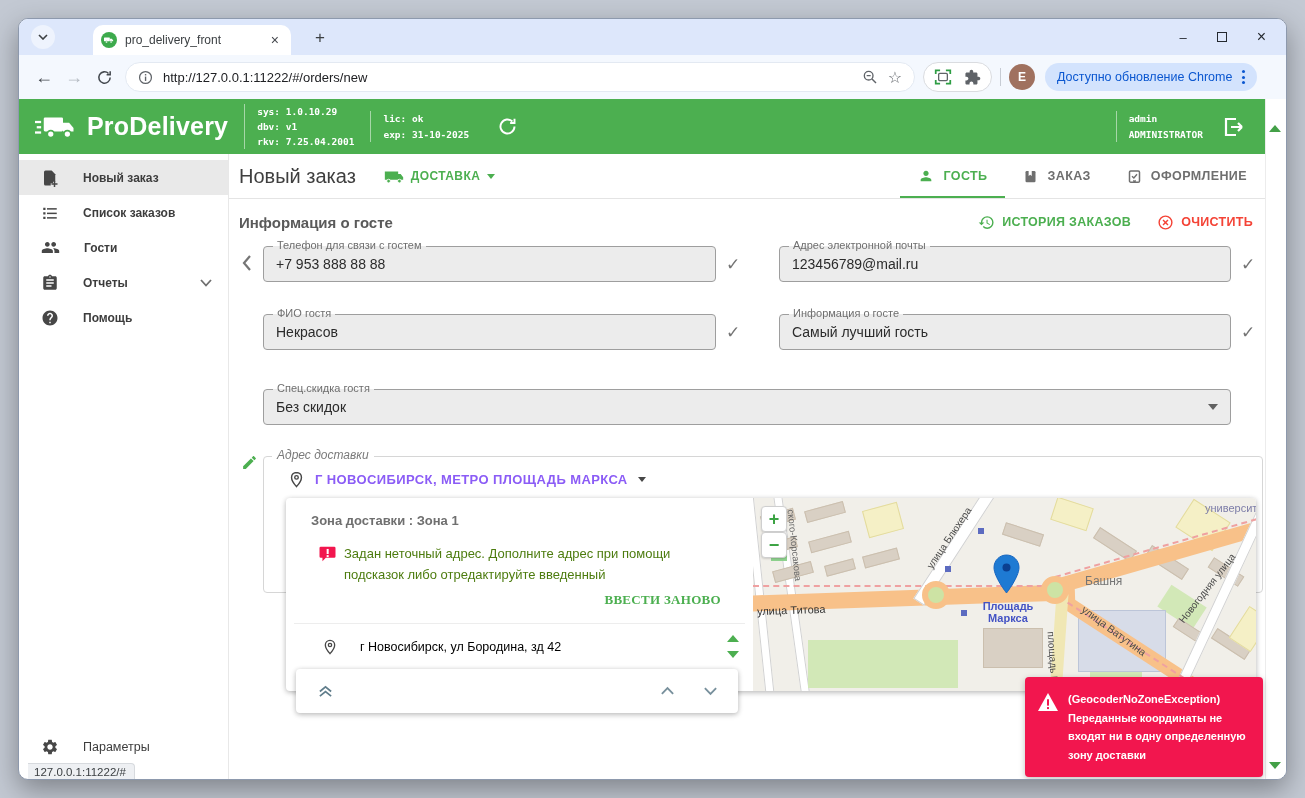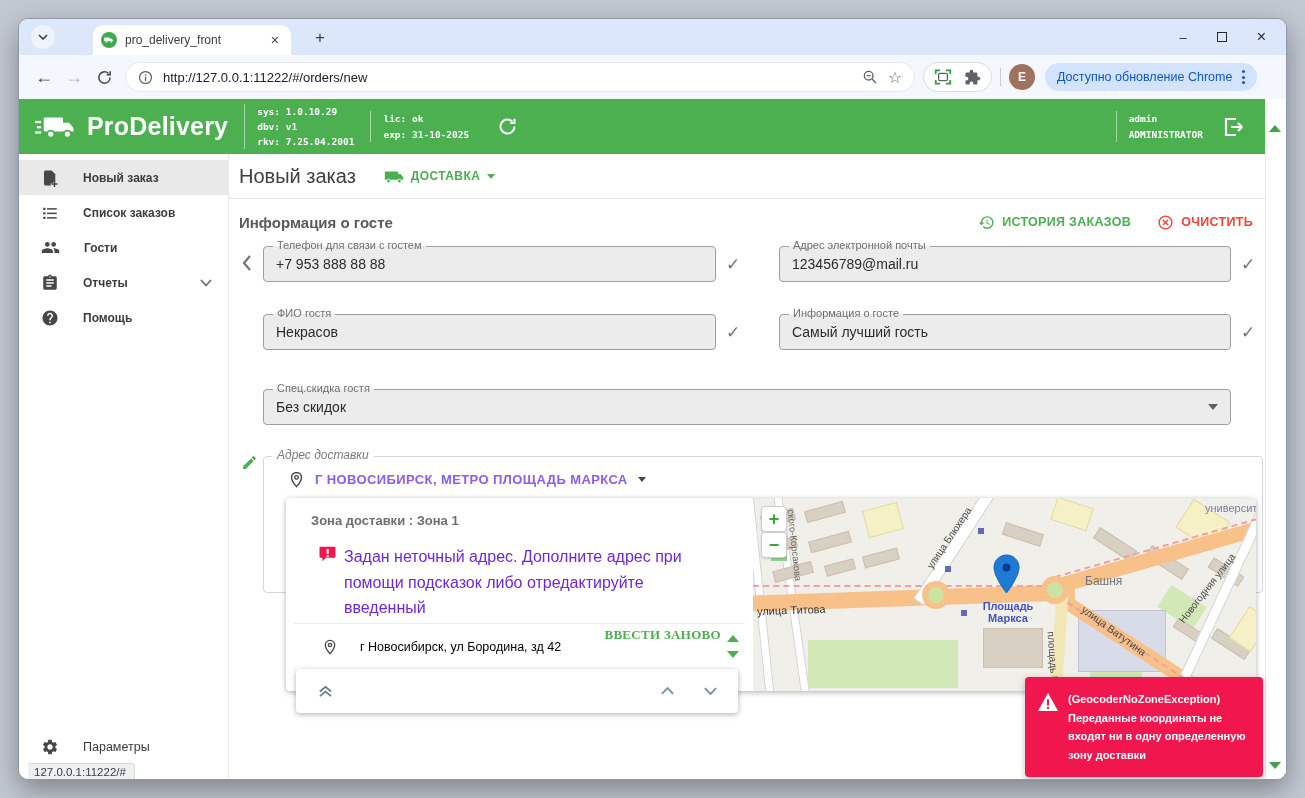--- a/index.html
+++ b/index.html
@@ -116,21 +116,21 @@
   .pencil { position:absolute; left:12px; top:300px; }
   .addr-head { display:flex; align-items:center; gap:10px; padding:14px 0 0 24px; }
   .addr-head .txt { font-size:13px; font-weight:bold; color:#8b5cf6; letter-spacing:.4px; }
 
   .addr-card { position:absolute; left:57px; top:344px; width:970px; height:193px; background:#fff;
                border-radius:4px; box-shadow:0 1px 5px rgba(0,0,0,.2), 0 2px 6px rgba(0,0,0,.12);
                display:flex; z-index:5; }
   .panel { width:467px; position:relative; flex:none; }
   .zone-title { font-size:13px; font-weight:bold; color:#6f6f6f; margin:15px 0 0 25px; }
   .warn-row { display:flex; gap:8px; margin:16px 30px 0 33px; }
-  .warn-txt { font-size:16px; color:#6d28d9; line-height:1.6; }
+  .warn-txt { font-size:13px; color:#4d7c0f; line-height:1.6; }
   .reenter { text-align:right; margin:6px 32px 0 0; font-size:13px; font-weight:bold; color:#4caf50; letter-spacing:.3px;font-family:Liberation Serif, serif; }
   .sugg-div { position:absolute; left:8px; right:8px; top:125px; border-top:1px solid #ededed; }
   .sugg-row { position:absolute; left:0; right:0; top:126px; height:45px; display:flex; align-items:center; }
   .sugg-row .pin { margin-left:36px; }
   .sugg-txt { font-size:12.5px; font-weight:normal; color:#000000; margin-left:22px; }
   .stepper { margin-left:auto; margin-right:14px; display:flex; flex-direction:column; gap:9px; }
   .st-up { width:0; height:0; border-left:6px solid transparent; border-right:6px solid transparent; border-bottom:7px solid #4caf50; }
   .st-down { width:0; height:0; border-left:6px solid transparent; border-right:6px solid transparent; border-top:7px solid #4caf50; }
 
   .expander { position:absolute; left:67px; top:515px; width:442px; height:44px; background:#fff; z-index:6;
@@ -344,20 +344,43 @@
             <span class="page-title">Новый заказ</span>
             <div class="order-type">
               <svg width="20" height="15" viewBox="0 0 24 18">
                   <path d="M17 3H1v10h16zM17 6h3l3 4v3h-6z" fill="#4caf50"></path>
                   <circle cx="5.5" cy="14.5" r="2.2" fill="#4caf50" stroke="#fff"></circle>
                   <circle cx="18.5" cy="14.5" r="2.2" fill="#4caf50" stroke="#fff"></circle>
                 </svg>
               <span>ДОСТАВКА</span>
               <span class="caret"></span>
             </div>
+            <div class="tabs">
+              <div class="tab-item active">
+                <svg width="16" height="16" viewBox="0 0 24 24">
+                    <path d="M12 12c2.21 0 4-1.79 4-4s-1.79-4-4-4-4 1.79-4 4 1.79 4 4 4zm0 2c-2.67 0-8 1.34-8 4v2h16v-2c0-2.66-5.33-4-8-4z" fill="#4caf50"></path>
+                  </svg>
+                <span>ГОСТЬ</span>
+              </div>
+              <div class="tab-item">
+                <svg width="15" height="15" viewBox="0 0 24 24">
+                    <rect x="4" y="3" width="16" height="18" rx="2" fill="#6f6f6f"></rect>
+                    <path d="M9 3v8l2.5-1.9L14 11V3z" fill="#fff"></path>
+                  </svg>
+                <span>ЗАКАЗ</span>
+              </div>
+              <div class="tab-item">
+                <svg width="15" height="15" viewBox="0 0 24 24">
+                    <rect x="4" y="3" width="16" height="18" rx="2" fill="none" stroke="#6f6f6f" stroke-width="2.4"></rect>
+                    <path d="M8 11.5l3 3 5-6" fill="none" stroke="#6f6f6f" stroke-width="2.2"></path>
+                    <path d="M10 21v-4l2 1.5L14 17v4z" fill="#6f6f6f"></path>
+                  </svg>
+                <span>ОФОРМЛЕНИЕ</span>
+              </div>
+            </div>
           </div>
 
           <div class="section-bar">
             <span class="section-title">Информация о госте</span>
             <div class="sec-actions">
               <div class="act green">
                 <svg width="17" height="17" viewBox="0 0 24 24">
                     <path d="M13 3a9 9 0 0 0-9 9H1l3.9 3.9L9 12H6a7 7 0 1 1 7 7c-1.93 0-3.68-.79-4.94-2.06l-1.42 1.42A8.95 8.95 0 0 0 13 21a9 9 0 0 0 0-18zm-1 5v5l4.28 2.54.72-1.21-3.5-2.08V8H12z" fill="#4caf50"></path>
                   </svg>
                 <span>ИСТОРИЯ ЗАКАЗОВ</span>

